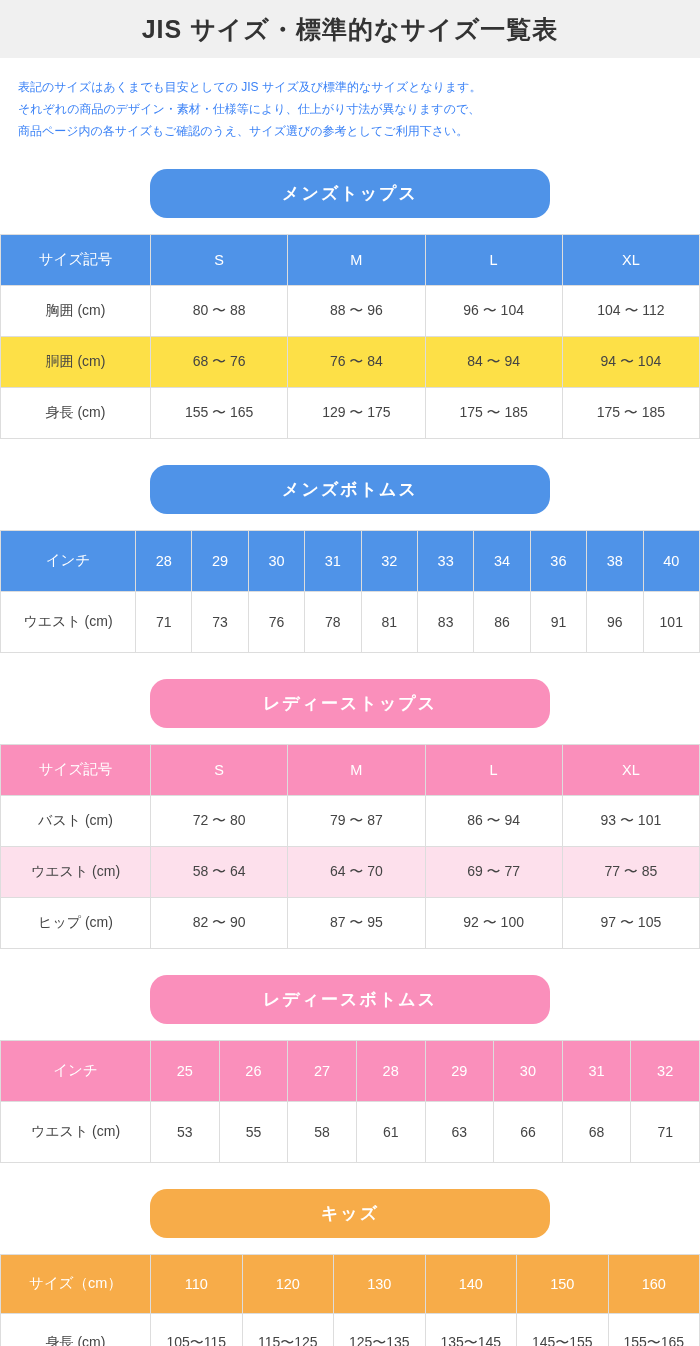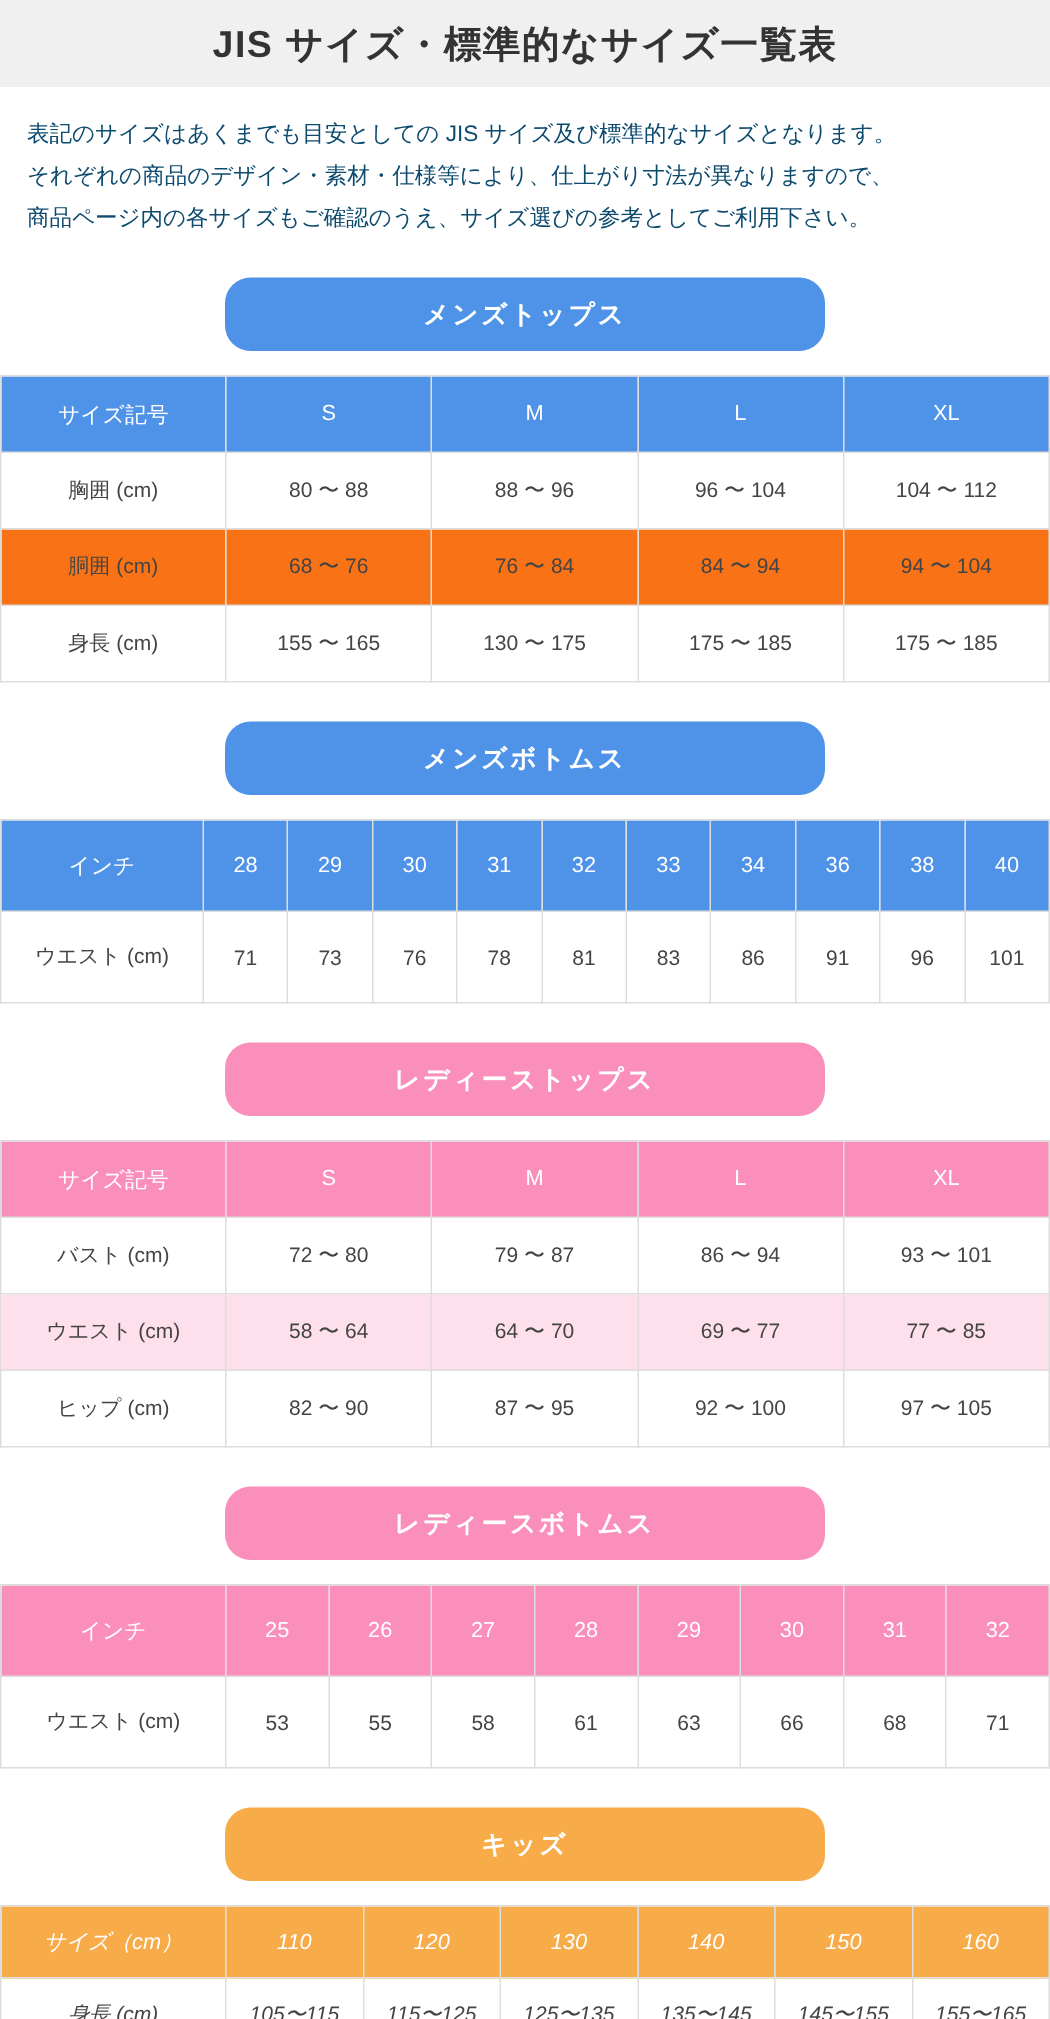--- a/index.html
+++ b/index.html
@@ -25,23 +25,23 @@
     justify-content: center;
   }
   .title-bar .title {
     font-size: 25px;
     font-weight: bold;
     letter-spacing: 1px;
     color: #333333;
   }
   .note {
     padding: 18px 0 0 18px;
-    font-size: 15px;
+    font-size: 12px;
     line-height: 1.85;
-    color: #0c4a6e;
+    color: #3b82f6;
   }
   .note div { white-space: nowrap; }
 
   .section { margin-top: 26px; }
   .section-head {
     margin: 0 auto;
     width: 400px;
     height: 49px;
     border-radius: 17px;
     display: flex;
@@ -73,27 +73,27 @@
     vertical-align: middle;
   }
   table.grid thead th {
     color: #ffffff;
     font-size: 14.5px;
   }
   .hdr-blue thead th { background: #4f93e8; }
   .hdr-pink thead th { background: #fa8fbb; }
   .hdr-orange thead th { background: #f7ac49; }
 
-  .row-alt-blue { background: #f97316; }
+  .row-alt-blue { background: #fde047; }
   .row-alt-pink { background: #fde0ec; }
 
   .lbl { font-size: 13.5px; }
 
   table.bottoms td, table.bottoms th { height: 61px; }
-  table.kids td, table.kids th { height: 48px; font-size: 14px; font-style: italic; }
+  table.kids td, table.kids th { height: 59px; font-size: 14px; }
   .kids-head-label { font-size: 13.5px; }
   .spacer-bottom { height: 24px; }
 </style>
 </head>
 <body>
 
 <div class="page">
 
   <div class="title-bar">
     <div class="title">JIS サイズ・標準的なサイズ一覧表</div>
@@ -128,21 +128,21 @@
         <tr class="row-alt-blue">
           <td class="lbl">胴囲 (cm)</td>
           <td>68 〜 76</td>
           <td>76 〜 84</td>
           <td>84 〜 94</td>
           <td>94 〜 104</td>
         </tr>
         <tr>
           <td class="lbl">身長 (cm)</td>
           <td>155 〜 165</td>
-          <td>130 〜 175</td>
+          <td>129 〜 175</td>
           <td>175 〜 185</td>
           <td>175 〜 185</td>
         </tr>
       </tbody>
     </table>
   </div>
 
   <div class="section">
     <div class="section-head head-blue">メンズボトムス</div>
     <table class="grid hdr-blue bottoms">

